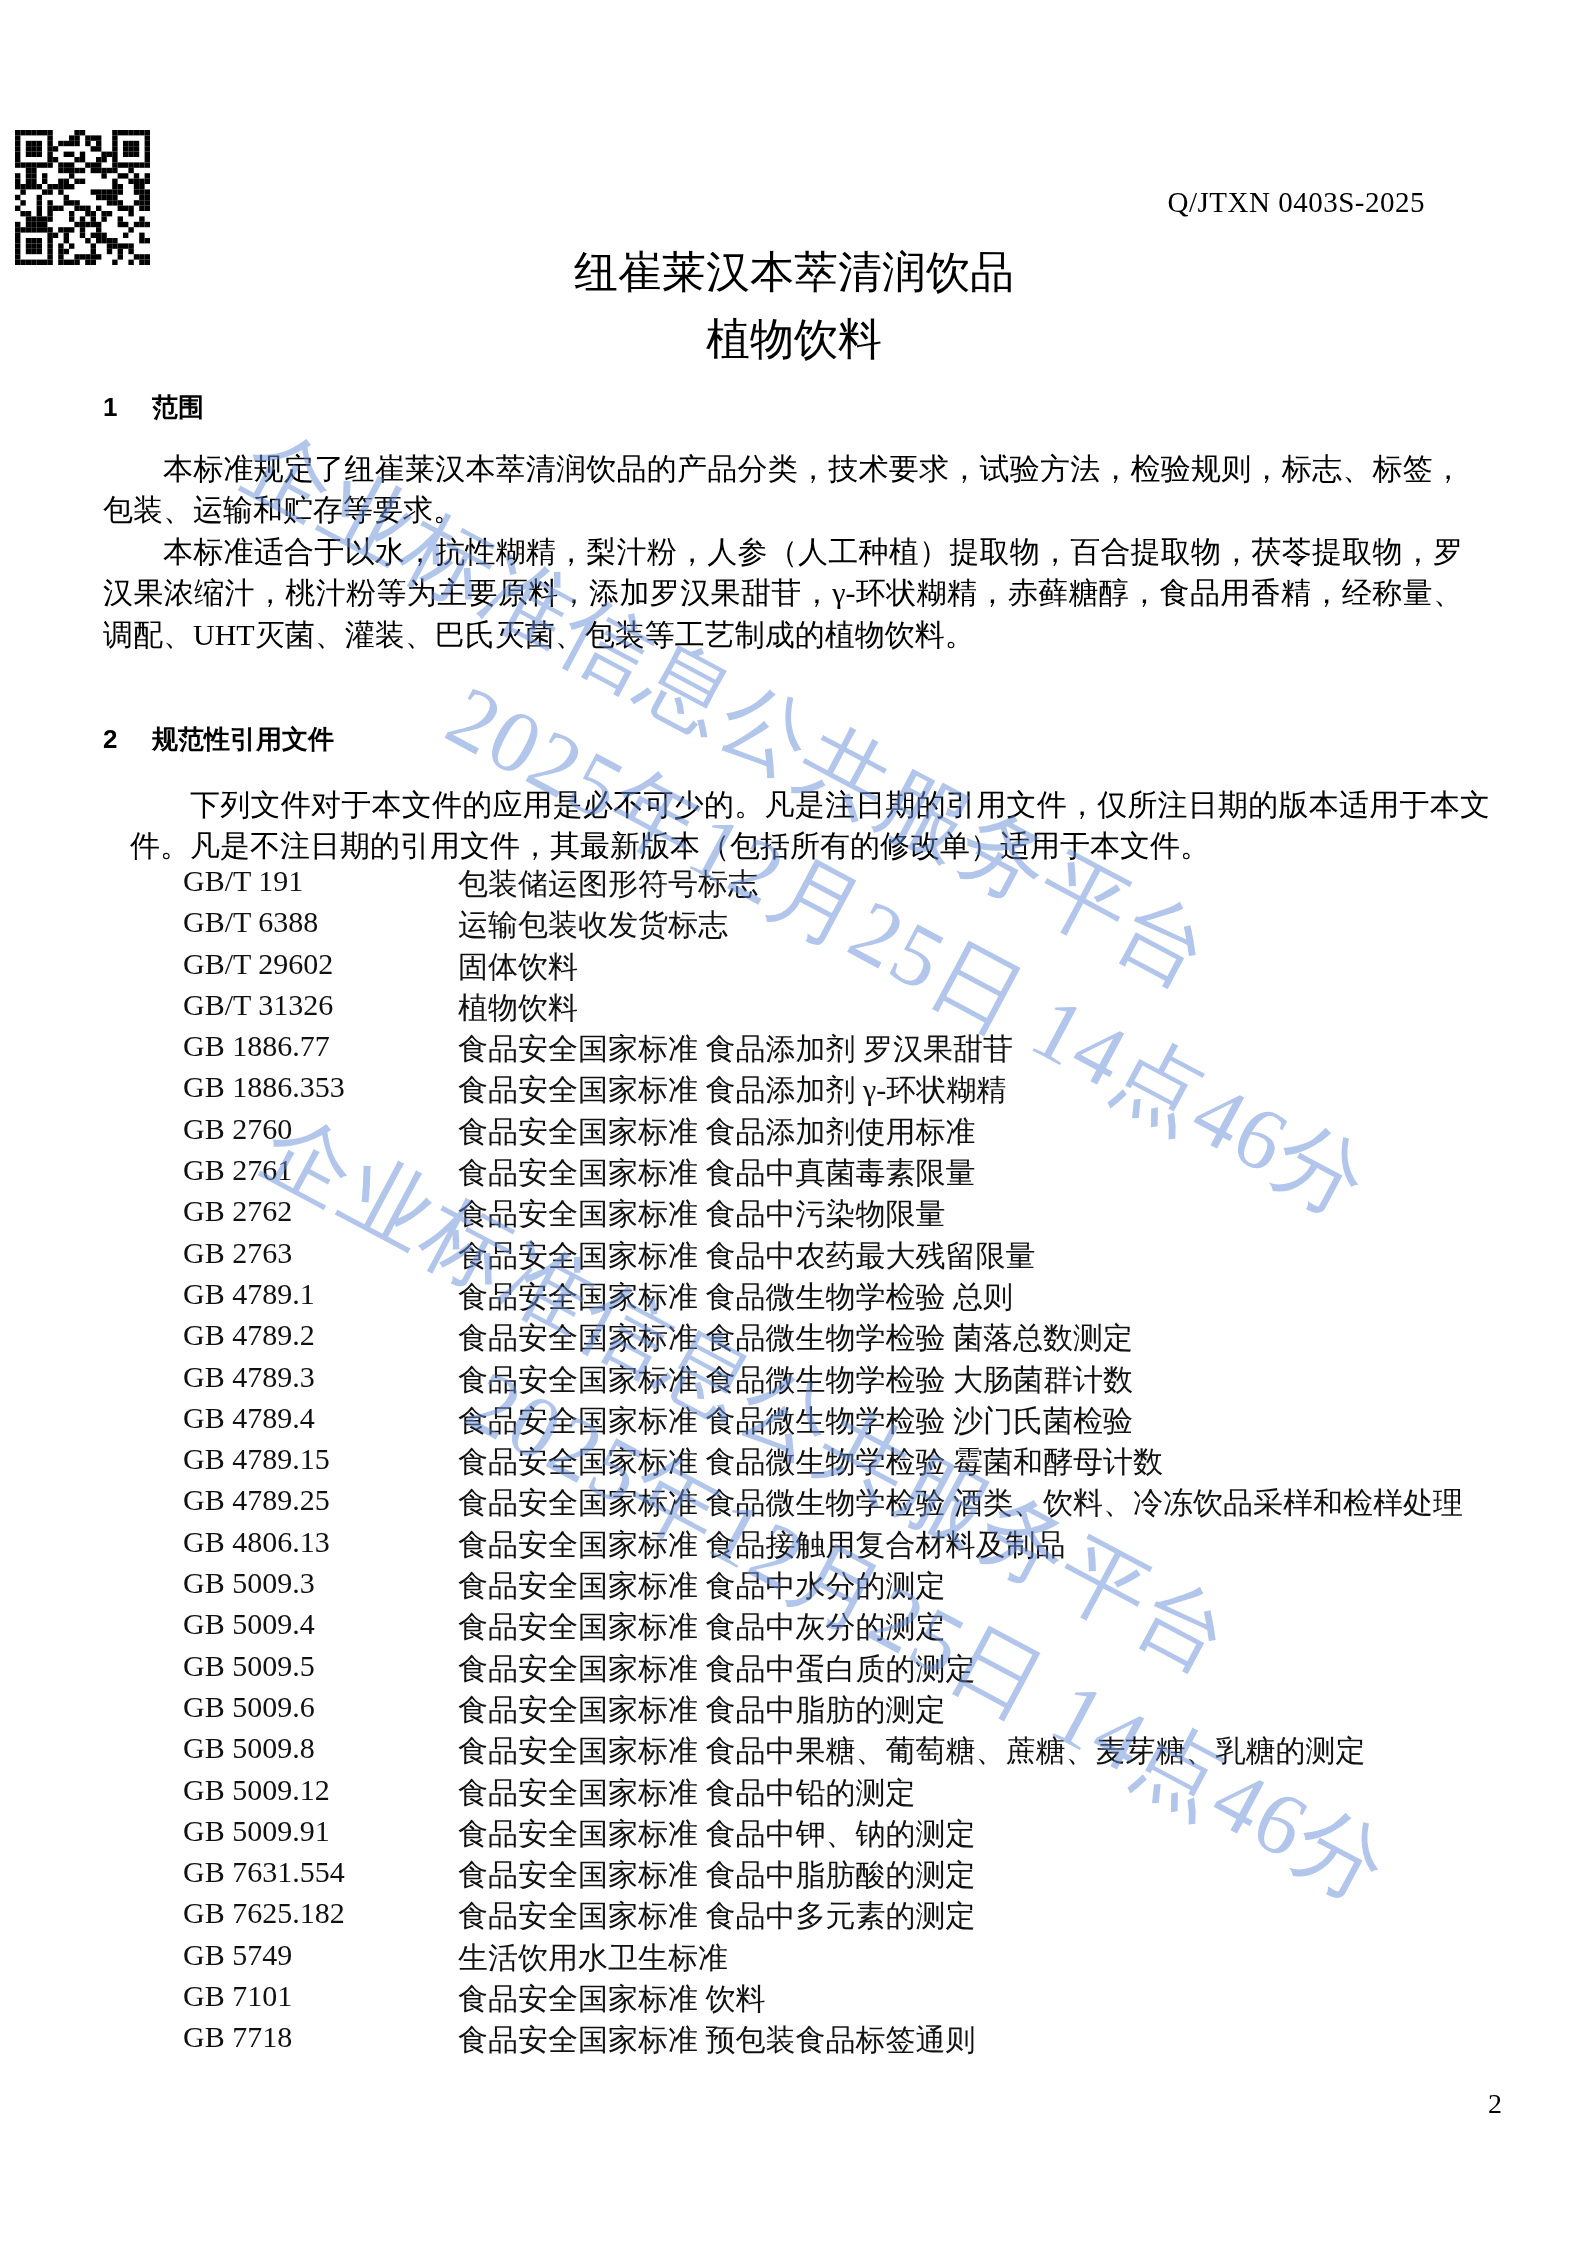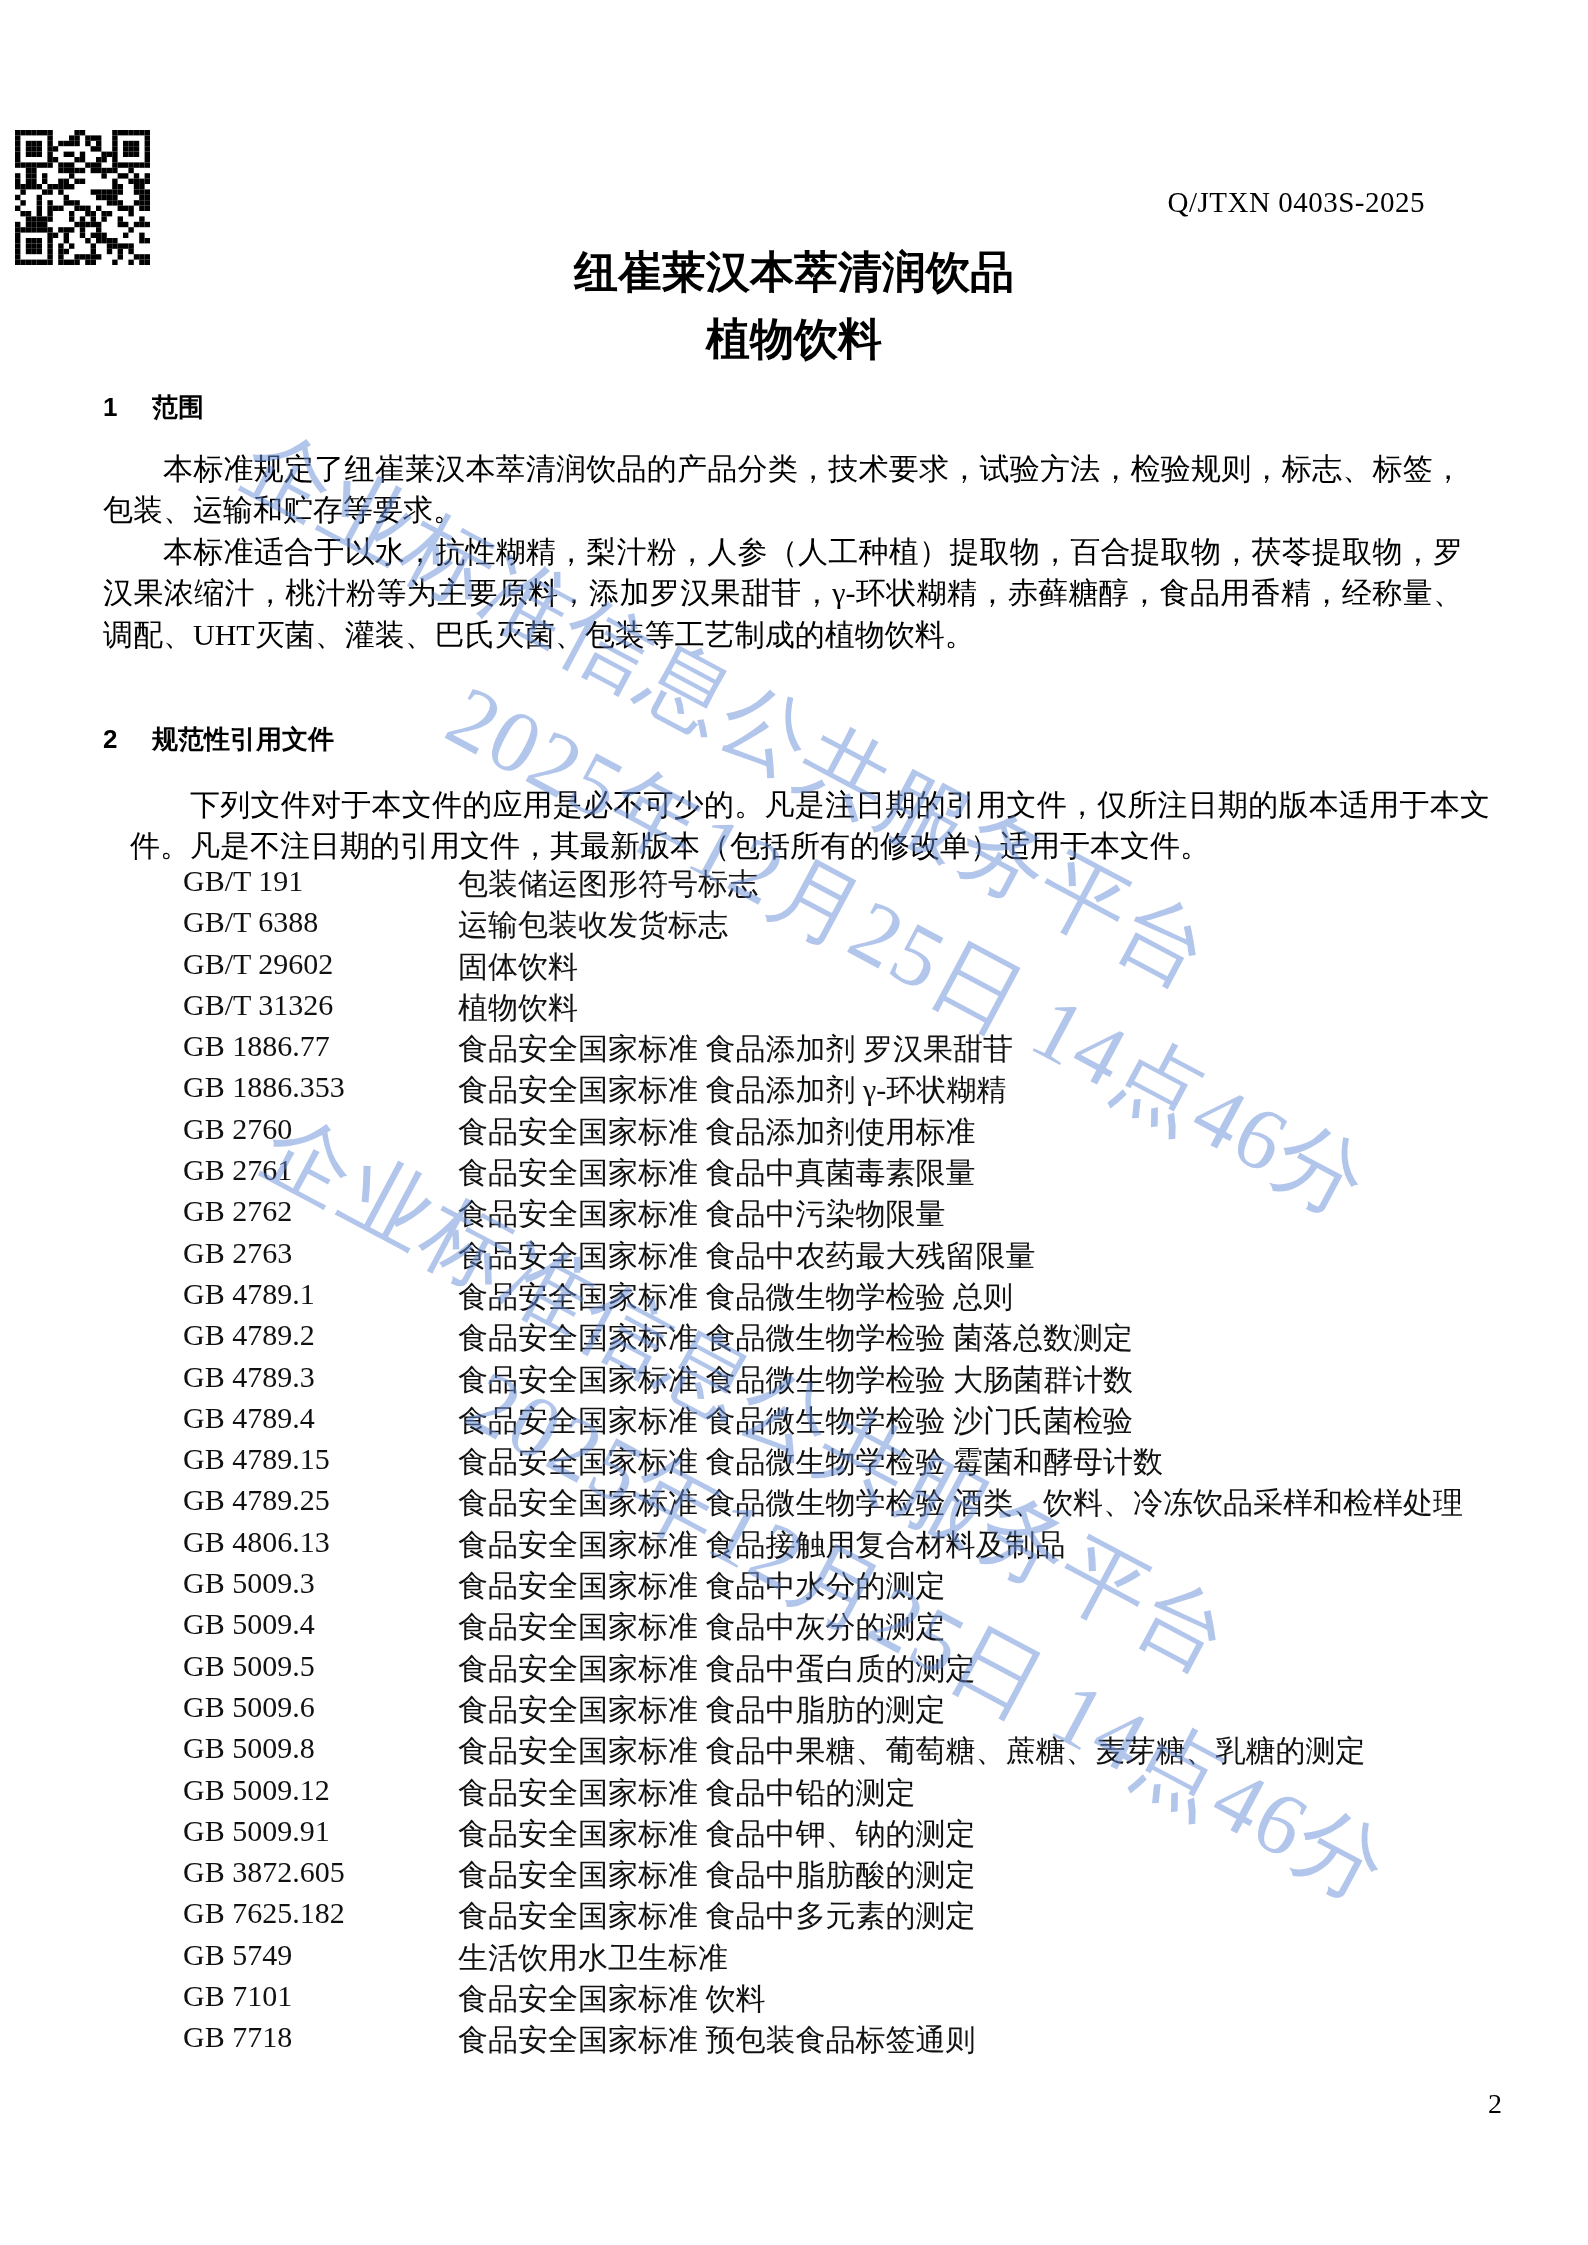--- a/index.html
+++ b/index.html
@@ -12,21 +12,21 @@
   
   .qr{left:15px;top:130px;width:135px;height:135px;}
   
   .doc-number{
     top:186px;right:163px;font-size:29px;letter-spacing:0.5px;
     font-family:"Liberation Serif","DejaVu Serif",serif;color:#000;
   }
   
   .title-line{left:0;width:100%;text-align:center;
     font-family:"Liberation Sans","DejaVu Sans",sans-serif;
-    font-weight:bold;font-size:44px;color:#000;}
+    font-weight:normal;font-size:44px;color:#000;}
   .title-1{top:243px;}
   .title-2{top:310px;}
   
   .sec-heading{left:103px;font-family:"Liberation Sans","DejaVu Sans",sans-serif;
     font-weight:bold;font-size:26px;color:#000;white-space:nowrap;}
   .sec-heading .sec-num{display:inline-block;width:49px;}
   .h1{top:390px;}
   .h2{top:722px;}
   
   .para{
@@ -492,21 +492,21 @@
   </div>
     <div class="ref-row">
     <span class="ref-code">GB 5009.12</span>
     <span class="ref-title">食品安全国家标准 食品中铅的测定</span>
   </div>
     <div class="ref-row">
     <span class="ref-code">GB 5009.91</span>
     <span class="ref-title">食品安全国家标准 食品中钾、钠的测定</span>
   </div>
     <div class="ref-row">
-    <span class="ref-code">GB 3872.605</span>
+    <span class="ref-code">GB 7631.554</span>
     <span class="ref-title">食品安全国家标准 食品中脂肪酸的测定</span>
   </div>
     <div class="ref-row">
     <span class="ref-code">GB 7625.182</span>
     <span class="ref-title">食品安全国家标准 食品中多元素的测定</span>
   </div>
     <div class="ref-row">
     <span class="ref-code">GB 5749</span>
     <span class="ref-title">生活饮用水卫生标准</span>
   </div>

